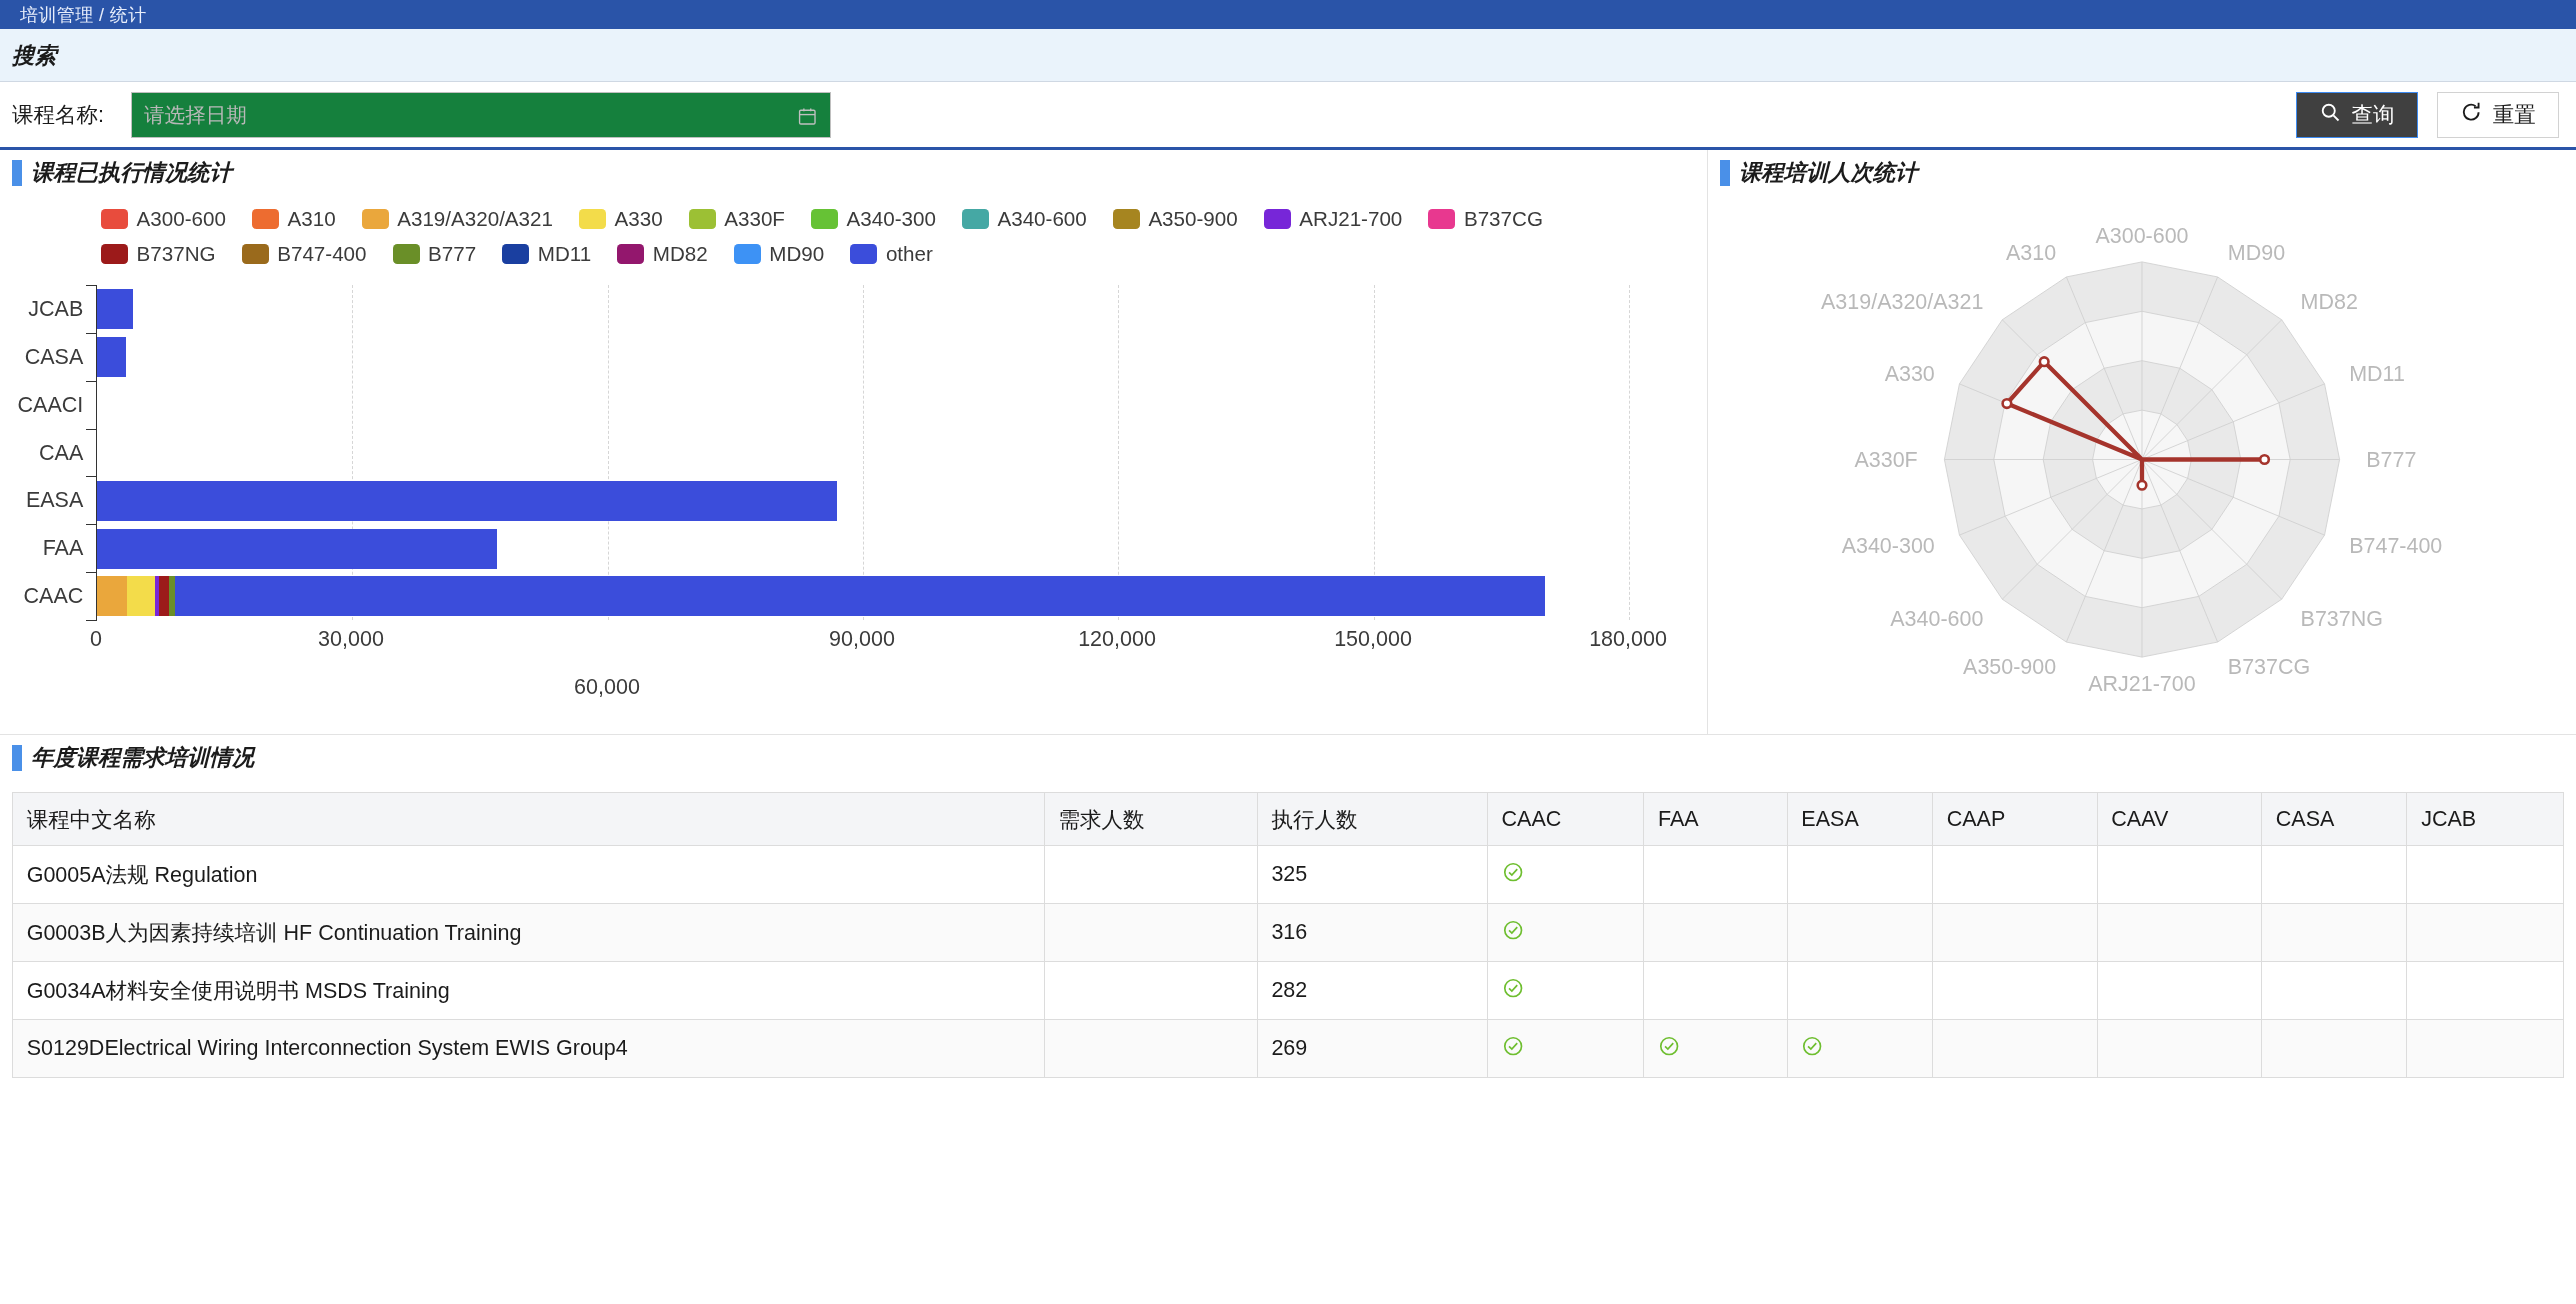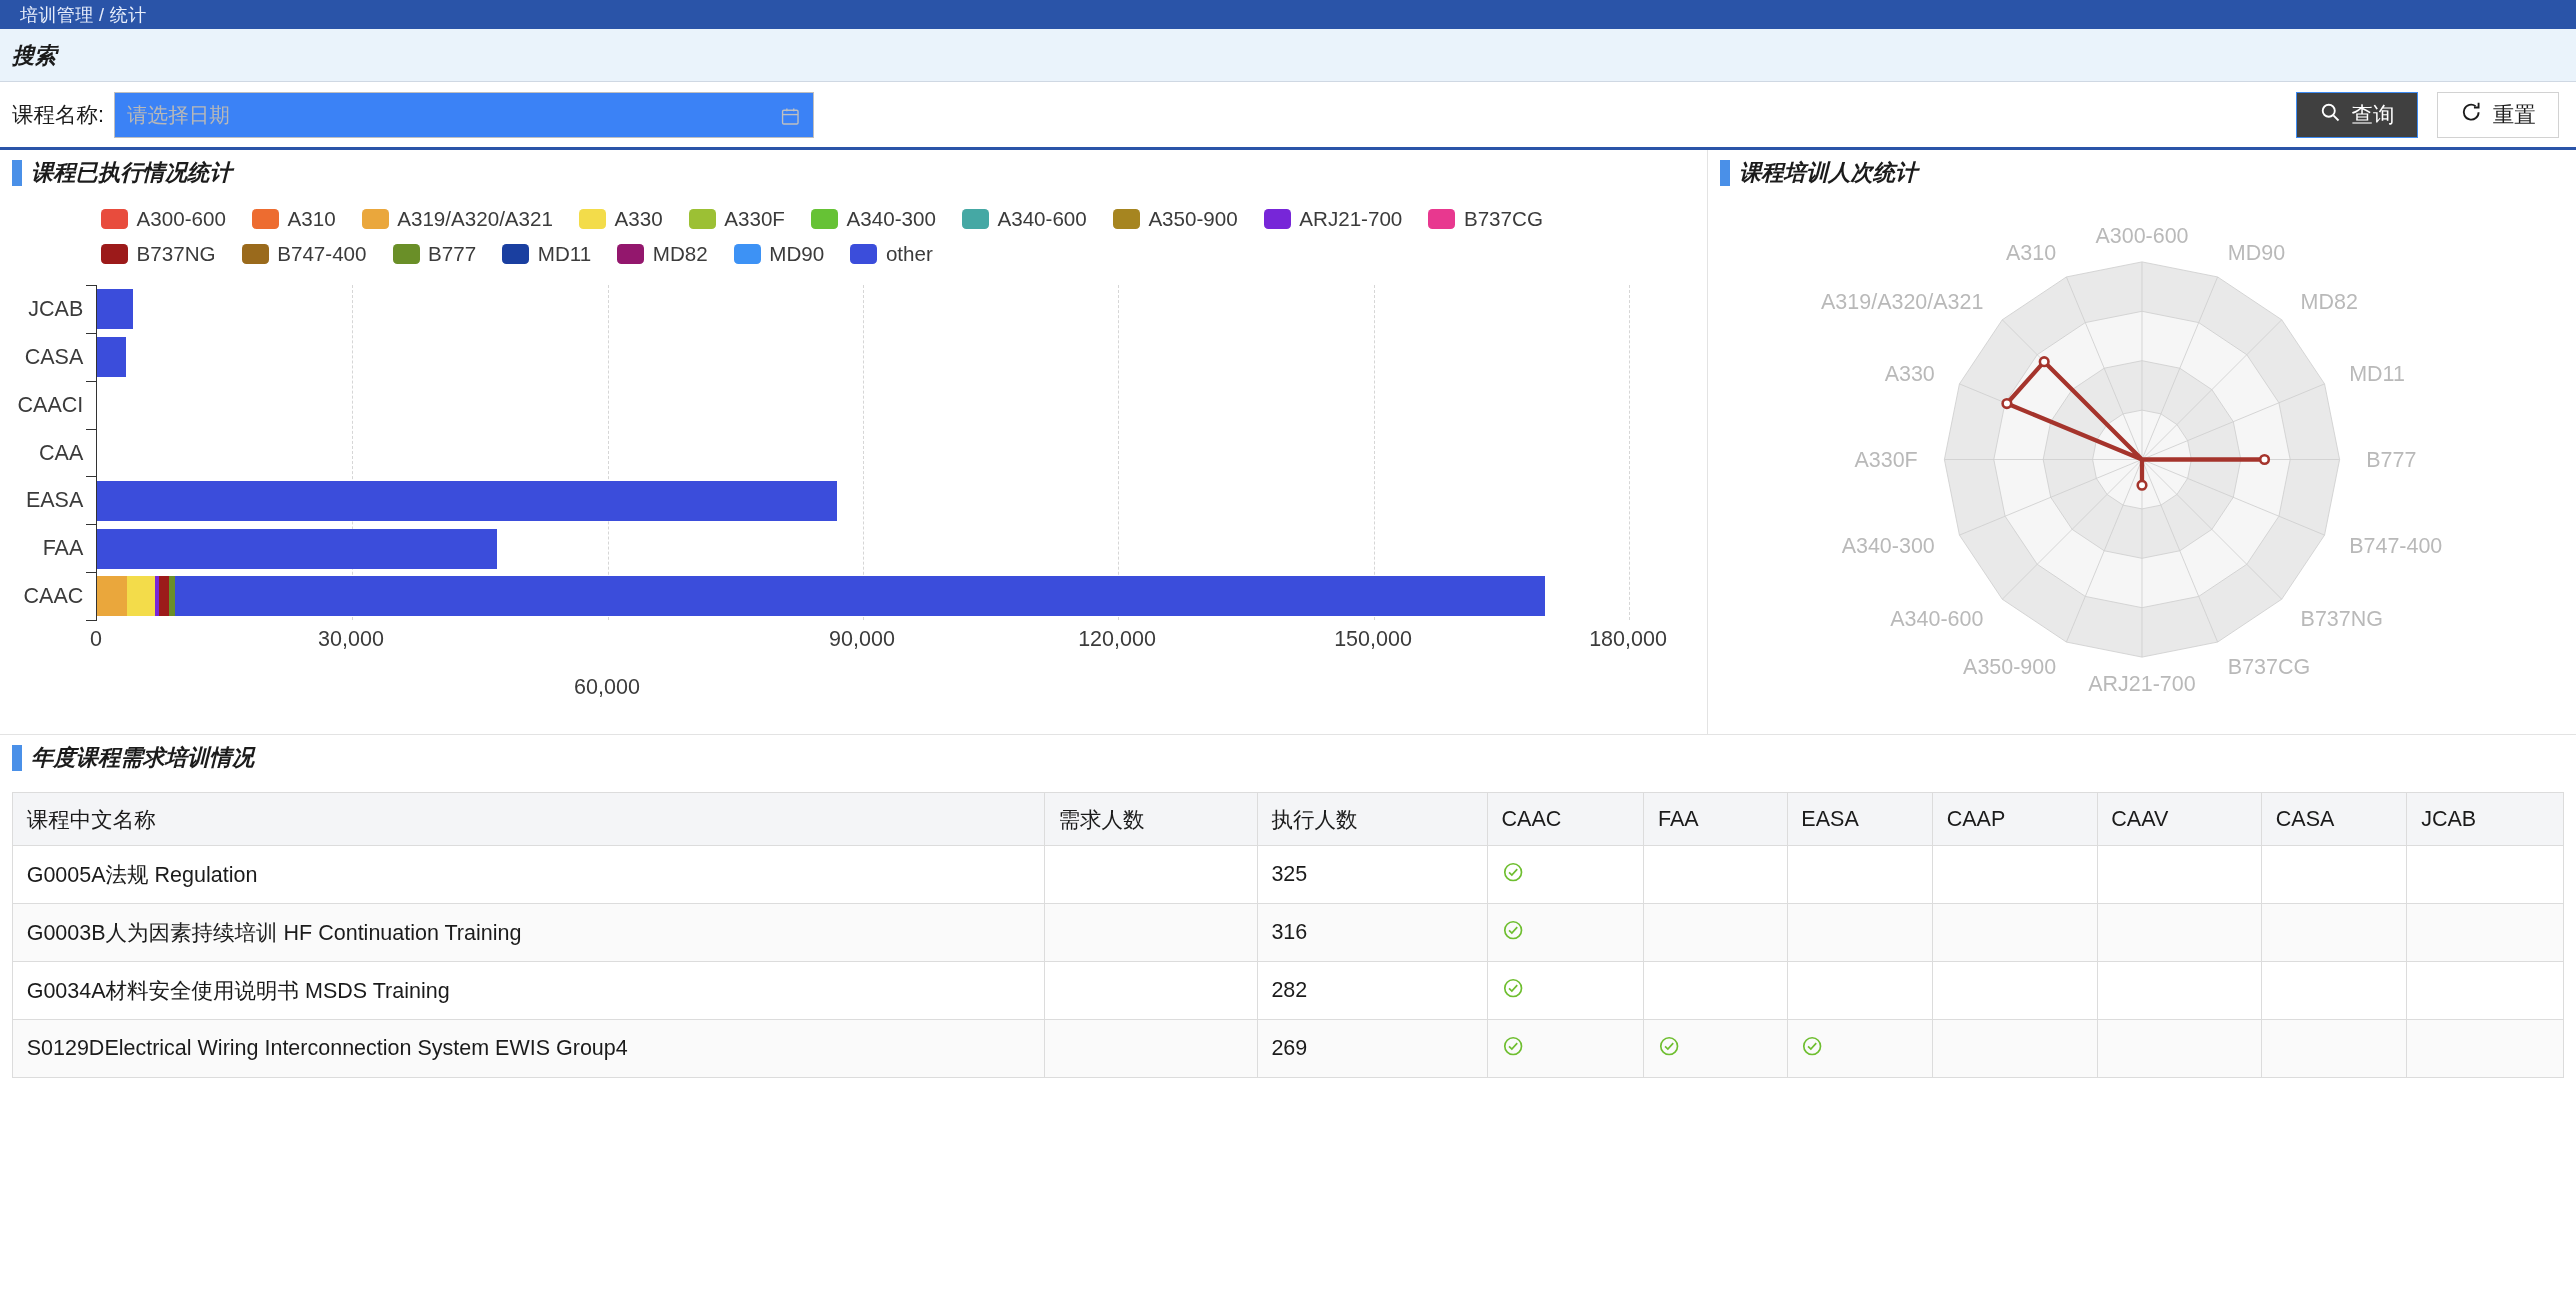--- a/index.html
+++ b/index.html
@@ -36,27 +36,27 @@
     border-bottom: 3.4px solid #2a54a8;
     height: 69px;
     display: flex;
     align-items: center;
     padding: 0 17px 0 12px;
     position: relative;
   }
   .field-label {
     font-size: 21.5px;
     color: #1b1b1b;
-    margin-right: 10px;
+    margin-right: 27px;
     white-space: nowrap;
   }
   .date-input {
     width: 700px; height: 46px;
     border: 0.9px solid #bfbfbf;
-    background: #3b82f6;
+    background: #15803d;
     display: flex; align-items: center;
     padding: 0 12px;
     position: relative;
   }
   .date-input input {
     border: none; outline: none;
     font-size: 20.6px;
     color: #1b1b1b;
     width: 100%;
     font-family: "Liberation Sans", sans-serif;

